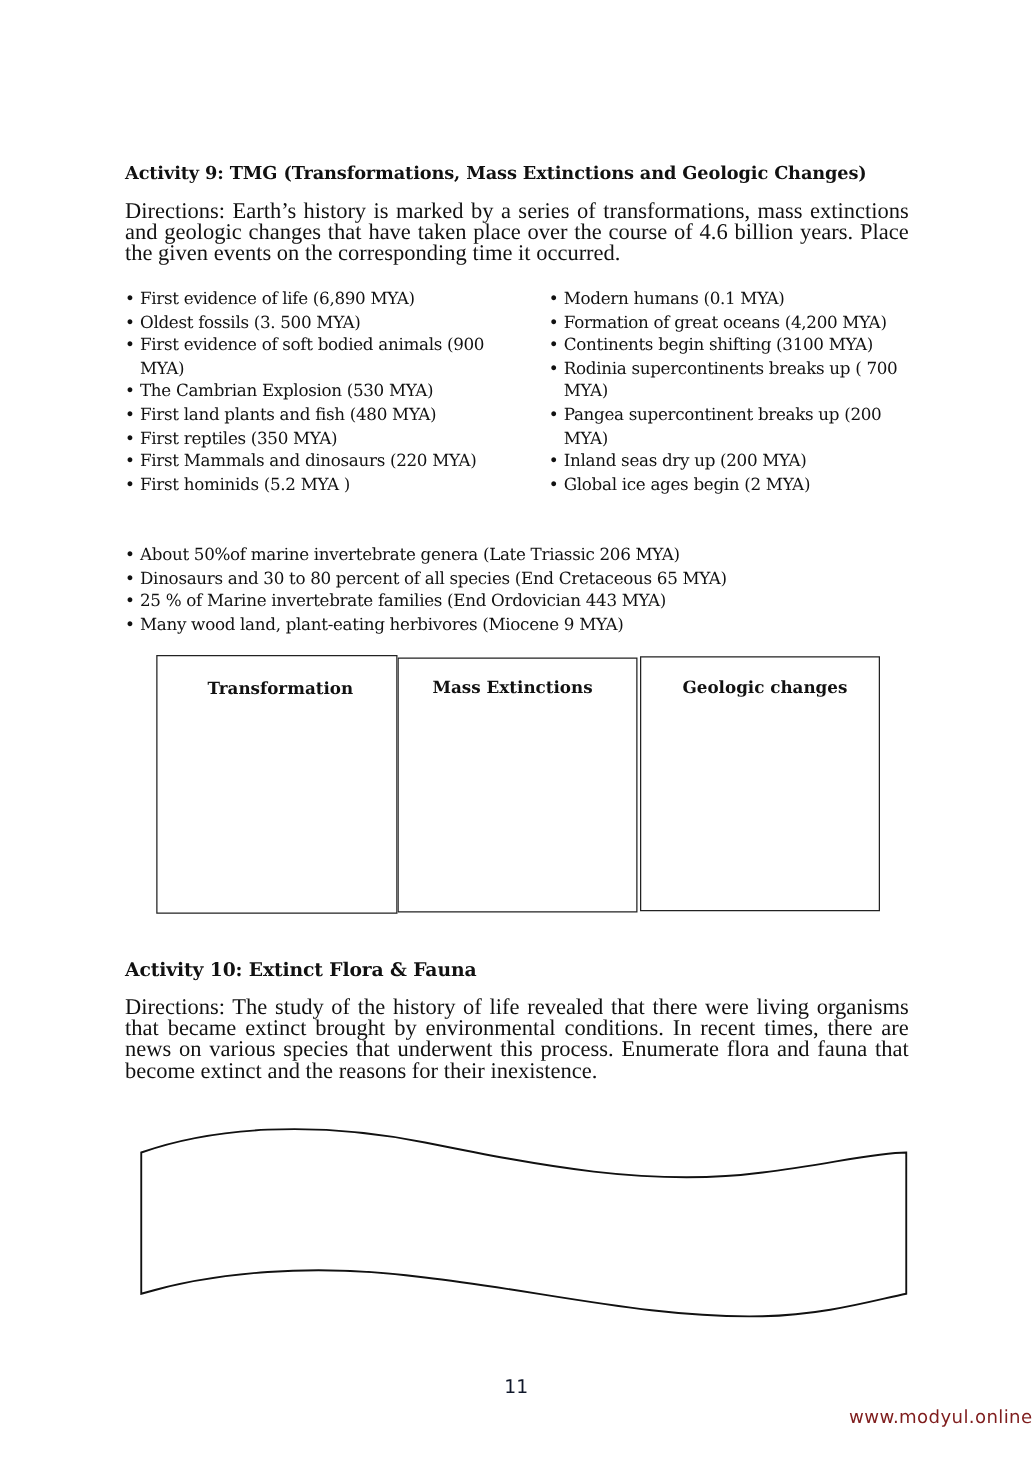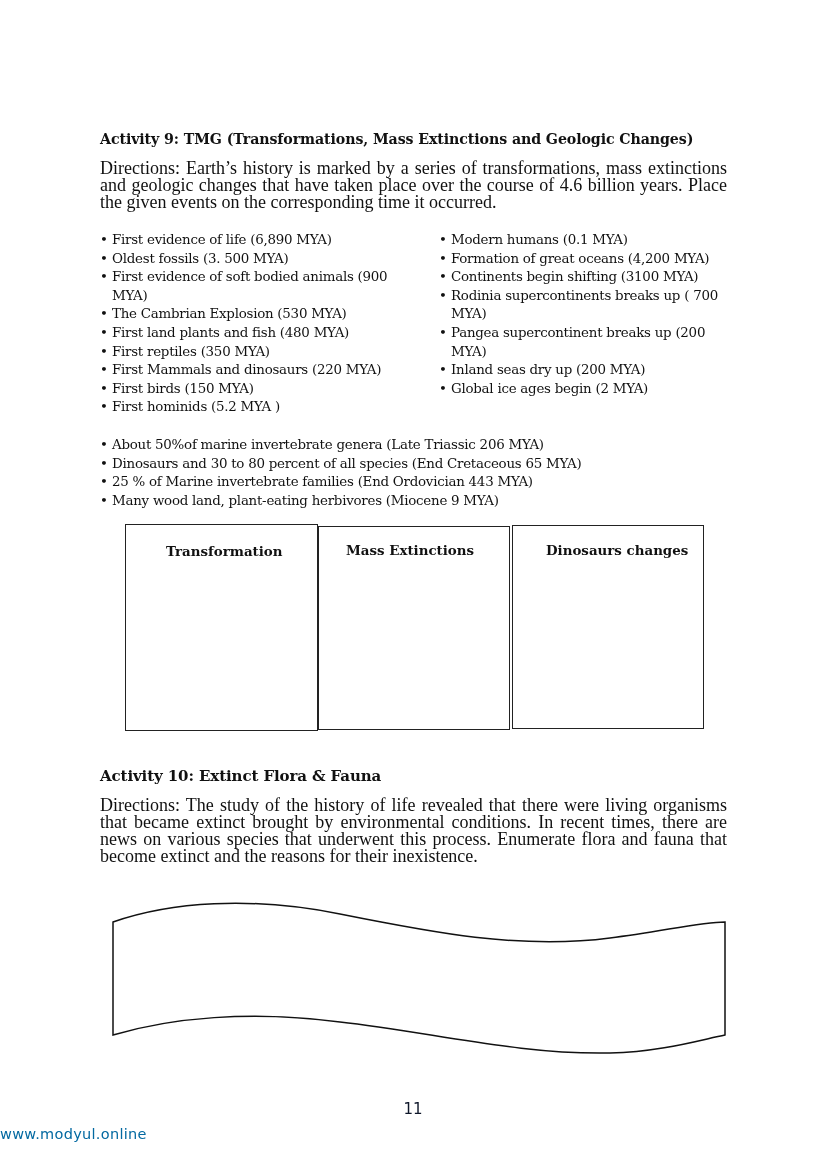--- a/index.html
+++ b/index.html
@@ -7,38 +7,37 @@
            font-family: "DejaVu Serif", "Liberation Serif", serif; color: #111; }
     .abs { position: absolute; }
     .heading { font-family: "DejaVu Serif", serif; font-weight: bold; font-size: 14.2px; letter-spacing: -0.1px; }
     .para { font-family: "Liberation Serif", serif; font-size: 18px; line-height: 17px; text-align: justify; }
     .list { margin: 0; padding: 0; list-style: none; font-family: "DejaVu Serif", serif; font-size: 13.4px; line-height: 18.6px; letter-spacing: -0.25px; }
     .list li { position: relative; padding-left: 12px; }
     .list li::before { content: "•"; position: absolute; left: 0; top: 0; }
     .box { position: absolute; border: 1.5px solid #222; background: #fff; box-sizing: border-box; }
     .box-title { position: absolute; font-family: "DejaVu Serif", serif; font-weight: bold; font-size: 13.4px; white-space: nowrap; }
     .page-num { font-family: "DejaVu Sans", sans-serif; font-size: 15px; color: #0f172a; text-align: center; width: 100%; }
-    .watermark { font-family: "DejaVu Sans", sans-serif; font-size: 14.5px; color: #0369a1; text-align: left; width: 100%; letter-spacing: 0.3px; }
+    .watermark { font-family: "DejaVu Sans", sans-serif; font-size: 14.5px; color: #7f1d1d; text-align: right; width: 100%; letter-spacing: 0.3px; }
   </style>
 </head>
 <body>
 
 <div class="abs heading" style="left:100px; top:131px;">Activity 9: TMG (Transformations, Mass Extinctions and Geologic Changes)</div>
 
 <div class="abs para" style="left:100px; top:160px; width:627px;">Directions: Earth’s history is marked by a series of transformations, mass extinctions and geologic changes that have taken place over the course of 4.6 billion years. Place the given events on the corresponding time it occurred.</div>
 
 <ul class="abs list" style="left:100px; top:231px; width:300px;">
   <li>First evidence of life (6,890 MYA)</li>
   <li>Oldest fossils (3. 500 MYA)</li>
   <li>First evidence of soft bodied animals (900 MYA)</li>
   <li>The Cambrian Explosion (530 MYA)</li>
   <li>First land plants and fish (480 MYA)</li>
   <li>First reptiles (350 MYA)</li>
   <li>First Mammals and dinosaurs (220 MYA)</li>
-  <li>First birds (150 MYA)</li>
   <li>First hominids (5.2 MYA )</li>
 </ul>
 
 <ul class="abs list" style="left:439px; top:231px; width:292px;">
   <li>Modern humans (0.1 MYA)</li>
   <li>Formation of great oceans (4,200 MYA)</li>
   <li>Continents begin shifting (3100 MYA)</li>
   <li>Rodinia supercontinents breaks up ( 700 MYA)</li>
   <li>Pangea supercontinent breaks up (200 MYA)</li>
   <li>Inland seas dry up (200 MYA)</li>
@@ -52,21 +51,21 @@
   <li>Many wood land, plant-eating herbivores (Miocene 9 MYA)</li>
 </ul>
 
 <div class="box" style="left:101px; top:524px; width:193px; height:207px;margin-left:24px;">
   <div class="box-title" style="left:40px; top:18px;">Transformation</div>
 </div>
 <div class="box" style="left:318px; top:526px; width:192px; height:204px;">
   <div class="box-title" style="left:27px; top:15px;">Mass Extinctions</div>
 </div>
 <div class="box" style="left:512px; top:525px; width:192px; height:204px;">
-  <div class="box-title" style="left:33px; top:16px;">Dinosaurs changes</div>
+  <div class="box-title" style="left:33px; top:16px;">Geologic changes</div>
 </div>
 
 <div class="abs heading" style="left:100px; top:767px; font-size:15px;">Activity 10: Extinct Flora &amp; Fauna</div>
 
 <div class="abs para" style="left:100px; top:797px; width:627px;">Directions: The study of the history of life revealed that there were living organisms that became extinct brought by environmental conditions. In recent times, there are news on various species that underwent this process. Enumerate flora and fauna that become extinct and the reasons for their inexistence.</div>
 
 <svg class="abs" style="left:100px; top:890px;" width="640" height="175" viewBox="0 0 640 175">
   <path d="M 13 32 C 70 12, 150 6, 240 24 C 330 42, 420 60, 510 48 C 560 42, 600 32, 625 32 L 625 145 C 600 150, 560 162, 510 163 C 420 165, 330 142, 240 132 C 150 120, 70 128, 13 145 Z" fill="#ffffff" stroke="#111" stroke-width="1.5"></path>
 </svg>
 

